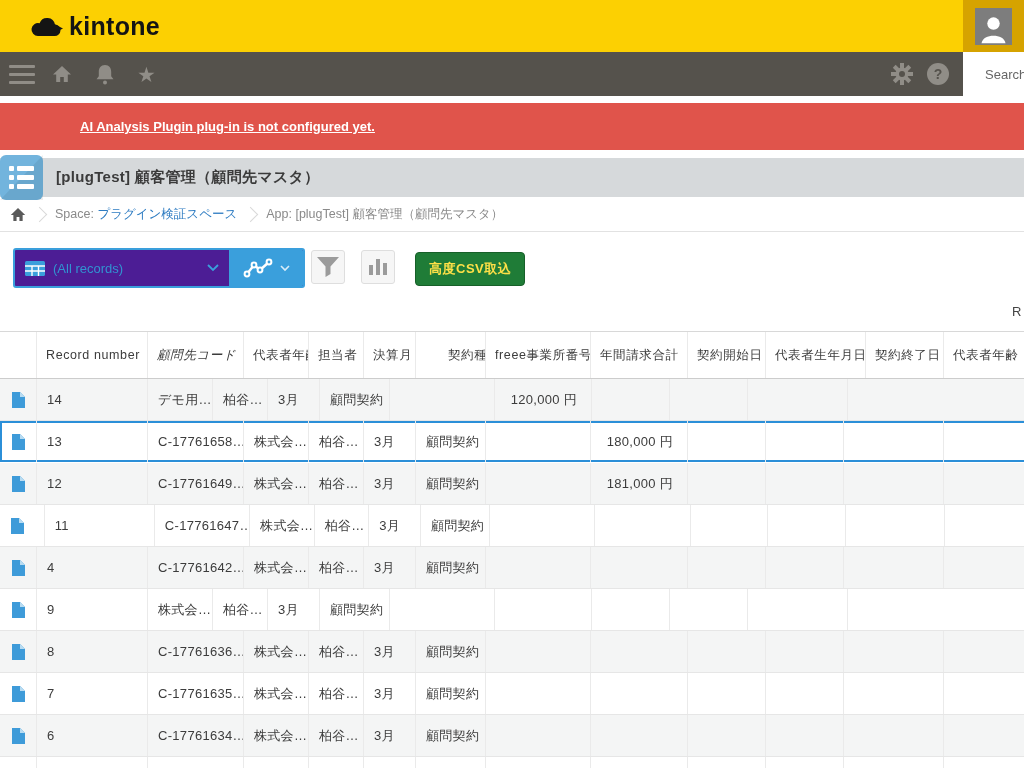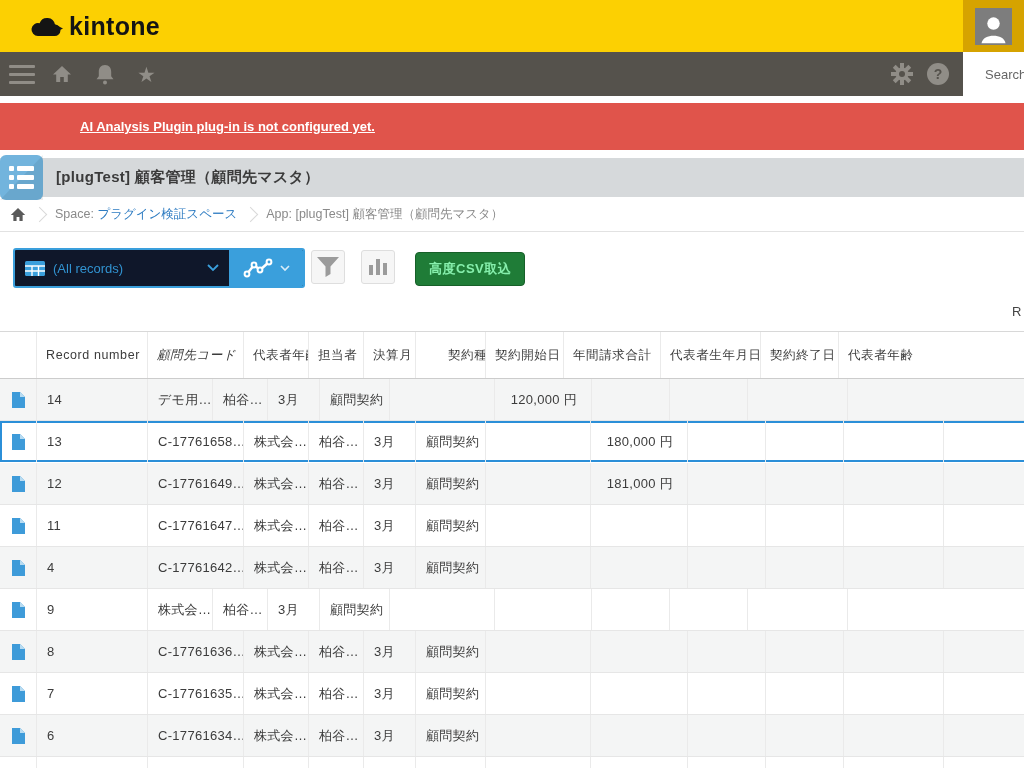--- a/index.html
+++ b/index.html
@@ -38,32 +38,32 @@
   
   .breadcrumb{height:34px;border-bottom:1px solid #e2e2e2;display:flex;align-items:center;
     padding-left:10px;font-size:12.5px;color:#8a8a8a;background:#fff;}
   .crumb-chev{width:10px;height:10px;border-top:1px solid #d9d9d9;border-right:1px solid #d9d9d9;
     transform:rotate(45deg);margin:0 10px 0 8px;flex:none;}
   .space-link{color:#2e7cc2;cursor:pointer;}
   .crumb-item{white-space:nowrap;}
   
   .toolbar{margin-top:16px;height:40px;display:flex;align-items:flex-start;}
   .view-select{margin-left:13px;width:292px;height:40px;box-sizing:border-box;border:2px solid #3a9fdc;
-    border-radius:3px;display:flex;overflow:hidden;background:#0f172a;cursor:pointer;flex:none;}
+    border-radius:3px;display:flex;overflow:hidden;background:#4c1d95;cursor:pointer;flex:none;}
   .vs-white{flex:1;display:flex;align-items:center;padding:0 10px;}
   .vs-label{color:#3193d1;font-size:13px;margin-left:8px;flex:1;white-space:nowrap;}
   .vs-blue{width:74px;background:#3a9fdc;display:flex;align-items:center;justify-content:center;gap:7px;}
   .tool-btn{width:34px;height:34px;margin-top:2px;background:#f6f6f6;border:1px solid #dedede;border-radius:3px;
     display:flex;align-items:center;justify-content:center;box-sizing:border-box;cursor:pointer;flex:none;}
   .filter-btn{margin-left:6px;}
   .chart-btn{margin-left:16px;}
   .bars{display:flex;align-items:flex-end;gap:3px;height:16px;}
   .bars i{width:4px;background:#9b9b9b;display:block;}
   .csv-btn{margin-left:20px;margin-top:4px;height:32px;padding:0 13px;background:#1f7c37;border:1px solid #176029;
-    border-radius:4px;color:#86efac;font-weight:bold;font-size:13px;display:flex;align-items:center;cursor:pointer;flex:none;letter-spacing:.5px;}
+    border-radius:4px;color:#fde047;font-weight:bold;font-size:13px;display:flex;align-items:center;cursor:pointer;flex:none;letter-spacing:.5px;}
   .records-r{position:absolute;left:1012px;top:304px;font-size:13px;color:#444;}
   
   .table-wrap{position:absolute;top:331px;left:0;width:1024px;height:437px;overflow:hidden;border-top:1px solid #d8d8d8;box-sizing:content-box;}
   .table-inner{width:1063px;}
   .thead{display:flex;height:47px;border-bottom:1px solid #cccccc;background:#fff;box-sizing:border-box;}
   .th{display:flex;align-items:center;padding-left:9px;box-sizing:border-box;font-size:12.5px;color:#3c3c3c;
     letter-spacing:.6px;border-left:1px solid #eaeaea;white-space:nowrap;overflow:hidden;cursor:pointer;}
   .icon-head{width:36px;border-left:none;flex:none;cursor:default;}
   .tr{display:flex;height:42px;border-bottom:1px solid #e6e6e6;box-sizing:border-box;background:#fff;cursor:pointer;}
   .tr.shade{background:#f4f5f5;}
@@ -223,22 +223,23 @@
 <div class="table-wrap">
   <div class="table-inner">
     <div class="thead">
       <div class="th icon-head"></div>
     <div class="th" style="width: 111px;">Record number</div>
         <div class="th" style="width: 96px; font-style: italic;">顧問先コード</div>
         <div class="th" style="width: 65px;">代表者年齢</div>
         <div class="th" style="width: 55px;">担当者</div>
         <div class="th" style="width: 52px;">決算月</div>
         <div class="th" style="width: 70px; padding-left: 32px;">契約種別</div>
+        <div class="th" style="width: 105px;">freee事業所番号</div>
+        <div class="th" style="width: 97px;">年間請求合計</div>
         <div class="th" style="width: 78px;">契約開始日</div>
-        <div class="th" style="width: 97px;">年間請求合計</div>
         <div class="th" style="width: 100px;">代表者生年月日</div>
         <div class="th" style="width: 78px;">契約終了日</div>
         <div class="th" style="width: 120px;">代表者年齢</div>
       </div>
     <div>
         <div class="tr shade">
           <div class="td icon-cell">
             <svg width="13" height="16" viewBox="0 0 13 16">
               <path d="M0 0 h8 l5 5 v11 h-13 z" fill="#3e9bd9"></path>
               <path d="M8 0 l5 5 h-5 z" fill="#b8dcf2"></path>
@@ -296,21 +297,21 @@
           <div class="td" style="width: 100px;"></div>
           <div class="td" style="width: 120px;"></div>
         </div>
         <div class="tr">
           <div class="td icon-cell">
             <svg width="13" height="16" viewBox="0 0 13 16">
               <path d="M0 0 h8 l5 5 v11 h-13 z" fill="#3e9bd9"></path>
               <path d="M8 0 l5 5 h-5 z" fill="#b8dcf2"></path>
             </svg>
           </div>
-          <div class="td" style="width: 111px;">11</div>
+          <div class="td" style="width: 111px; margin-left: 8px;">11</div>
           <div class="td" style="width: 96px;">C-17761647…</div>
           <div class="td" style="width: 65px;">株式会…</div>
           <div class="td" style="width: 55px;">柏谷…</div>
           <div class="td" style="width: 52px;">3月</div>
           <div class="td" style="width: 70px;">顧問契約</div>
           <div class="td" style="width: 105px;"></div>
           <div class="td num" style="width: 97px;"></div>
           <div class="td" style="width: 78px;"></div>
           <div class="td" style="width: 78px;"></div>
           <div class="td" style="width: 100px;"></div>

